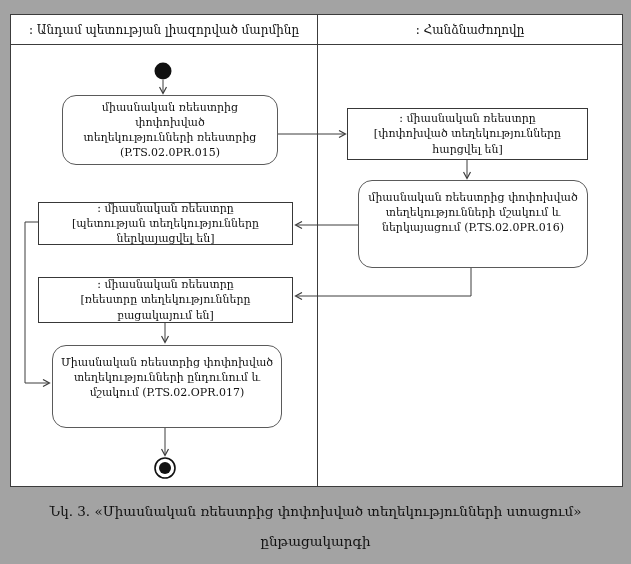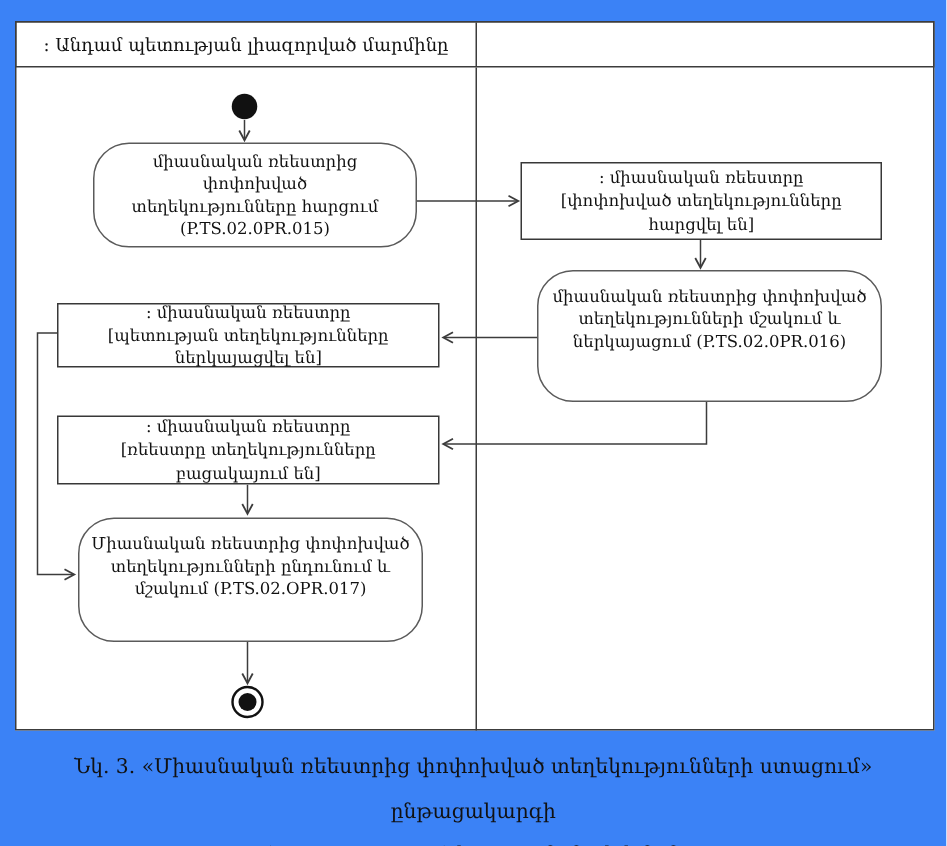--- a/index.html
+++ b/index.html
@@ -1,17 +1,17 @@
 <!DOCTYPE html>
 <html><head>
 <meta charset="utf-8">
 <style>
   html,body{margin:0;padding:0;background:#ffffff;}
   .page{
-    position:relative;width:631px;height:564px;background:#3b82f6;
+    position:relative;width:631px;height:564px;background:#a3a3a3;
     font-family:"DejaVu Serif","Liberation Serif",serif;color:#111;overflow:hidden;
   }
   .frame{
     position:absolute;left:10px;top:14px;width:613px;height:473px;
     border:1.5px solid #3c3c3c;box-sizing:border-box;background:#fff;
   }
   .lane-header{
     position:absolute;left:10px;top:14px;width:613px;height:31px;box-sizing:border-box;
     border:1.5px solid #3c3c3c;border-bottom:1px solid #3c3c3c;display:flex;
   }
@@ -22,40 +22,41 @@
   .cell.left{width:307px;border-right:1px solid #3c3c3c;}
   .cell.right{flex:1;}
   .lane-divider{
     position:absolute;left:317px;top:45px;width:1px;height:442px;background:#3c3c3c;
   }
   .node{
     position:absolute;box-sizing:border-box;background:#fff;
     display:flex;flex-direction:column;align-items:center;text-align:center;
     font-size:11px;line-height:1.38;z-index:3;
   }
-  .activity{border:1px solid #5a5a5a;border-radius:24px;}
+  .activity{border:1px solid #5a5a5a;border-radius:14px;}
   .object{border:1px solid #383838;}
   .v-center{justify-content:center;padding:2px 6px;}
   .v-top{justify-content:flex-start;padding:9px 6px 2px 6px;}
   .edges{position:absolute;left:0;top:0;width:631px;height:564px;z-index:2;}
   .caption{
     position:absolute;left:0;top:497px;width:631px;text-align:center;
     font-size:13.5px;line-height:2.2;color:#111;
   }
 </style>
 </head>
 <body>
 
 <div class="page">
 
   <div class="frame"></div>
   <div class="lane-divider"></div>
 
   <div class="lane-header">
     <div class="cell left">: Անդամ պետության լիազորված մարմինը</div>
+    <div class="cell right">: Հանձնաժողովը</div>
   </div>
 
   <svg class="edges" viewBox="0 0 631 564" xmlns="http://www.w3.org/2000/svg">
     <defs>
       <marker id="arr" markerWidth="9" markerHeight="9" refX="7" refY="4.5" orient="auto" markerUnits="userSpaceOnUse">
         <path d="M1,1 L7.5,4.5 L1,8" fill="none" stroke="#3c3c3c" stroke-width="1.2"></path>
       </marker>
     </defs>
 
     <circle cx="163" cy="71" r="8.5" fill="#111111"></circle>
@@ -74,21 +75,21 @@
     <line x1="165" y1="323" x2="165" y2="342" stroke="#3c3c3c" stroke-width="1" marker-end="url(#arr)"></line>
 
     <line x1="165" y1="428" x2="165" y2="455" stroke="#3c3c3c" stroke-width="1" marker-end="url(#arr)"></line>
 
     <circle cx="165" cy="468" r="10" fill="none" stroke="#111111" stroke-width="1.6"></circle>
     <circle cx="165" cy="468" r="6" fill="#111111"></circle>
   </svg>
 
   <div class="node activity v-center" style="left:62px;top:95px;width:216px;height:70px;">
     <div>միասնական ռեեստրից փոփոխված</div>
-    <div>տեղեկությունները հարցում</div>
+    <div>տեղեկությունների ռեեստրից</div>
     <div>(P.TS.02.0PR.015)</div>
   </div>
 
   <div class="node object v-center" style="left:38px;top:202px;width:255px;height:43px;">
     <div>: միասնական ռեեստրը</div>
     <div>[պետության տեղեկությունները ներկայացվել են]</div>
   </div>
 
   <div class="node object v-center" style="left:38px;top:277px;width:255px;height:46px;">
     <div>: միասնական ռեեստրը</div>

